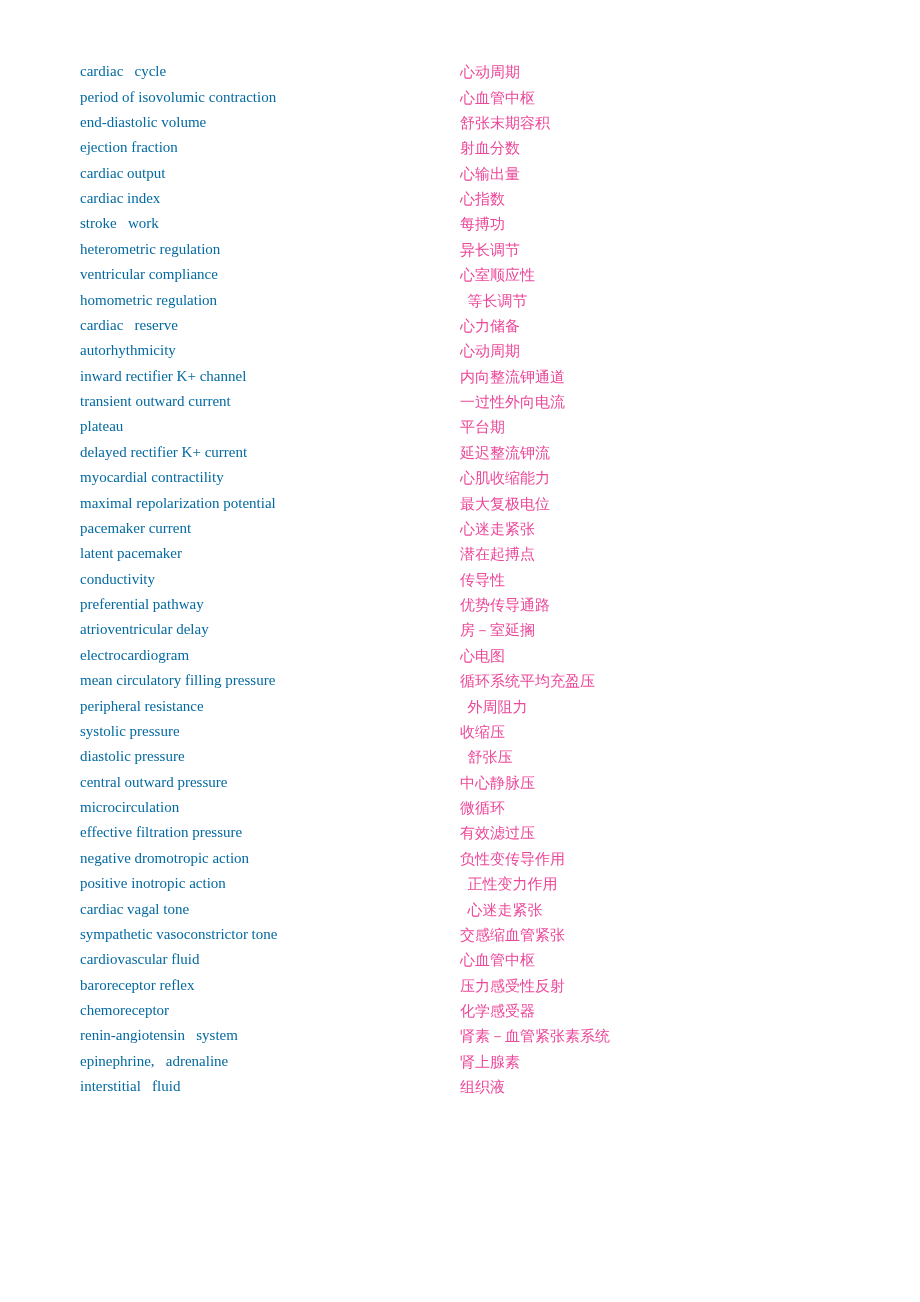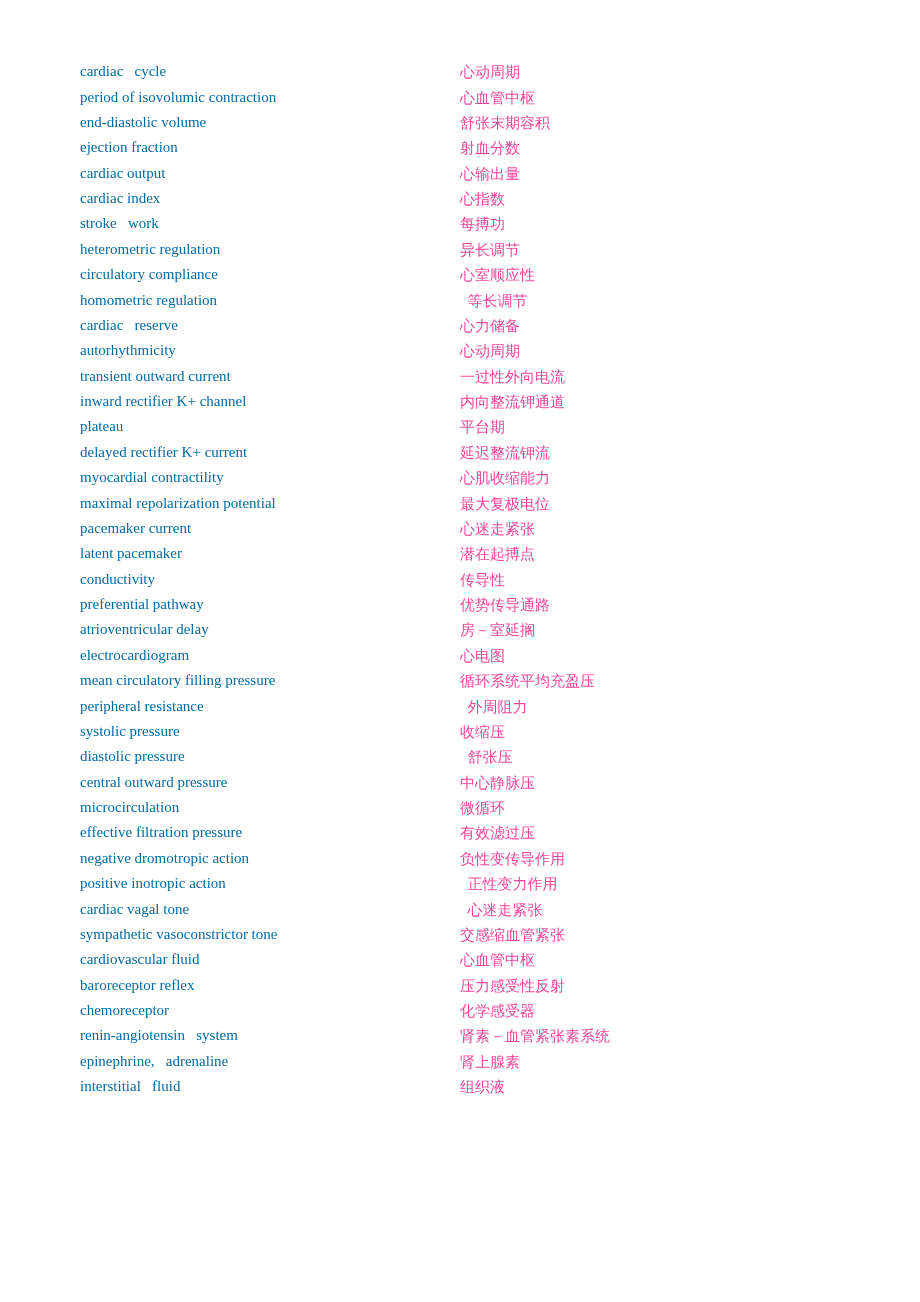--- a/index.html
+++ b/index.html
@@ -66,42 +66,42 @@
       </tr>
       <tr>
         <td class="english">stroke&nbsp;&nbsp;&nbsp;work</td>
         <td class="chinese">每搏功</td>
       </tr>
       <tr>
         <td class="english">heterometric regulation</td>
         <td class="chinese">异长调节</td>
       </tr>
       <tr>
-        <td class="english">circulatory compliance</td>
+        <td class="english">ventricular compliance</td>
         <td class="chinese">心室顺应性</td>
       </tr>
       <tr>
         <td class="english">homometric regulation</td>
         <td class="chinese">&nbsp;&nbsp;等长调节</td>
       </tr>
       <tr>
         <td class="english">cardiac&nbsp;&nbsp;&nbsp;reserve</td>
         <td class="chinese">心力储备</td>
       </tr>
       <tr>
         <td class="english">autorhythmicity</td>
         <td class="chinese">心动周期</td>
       </tr>
       <tr>
+        <td class="english">inward rectifier K+ channel</td>
+        <td class="chinese">内向整流钾通道</td>
+      </tr>
+      <tr>
         <td class="english">transient outward current</td>
         <td class="chinese">一过性外向电流</td>
-      </tr>
-      <tr>
-        <td class="english">inward rectifier K+ channel</td>
-        <td class="chinese">内向整流钾通道</td>
       </tr>
       <tr>
         <td class="english">plateau</td>
         <td class="chinese">平台期</td>
       </tr>
       <tr>
         <td class="english">delayed rectifier K+ current</td>
         <td class="chinese">延迟整流钾流</td>
       </tr>
       <tr>

